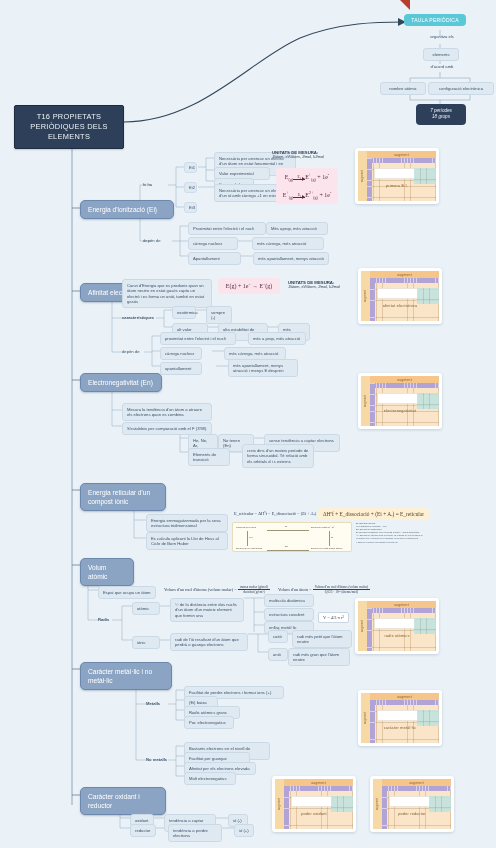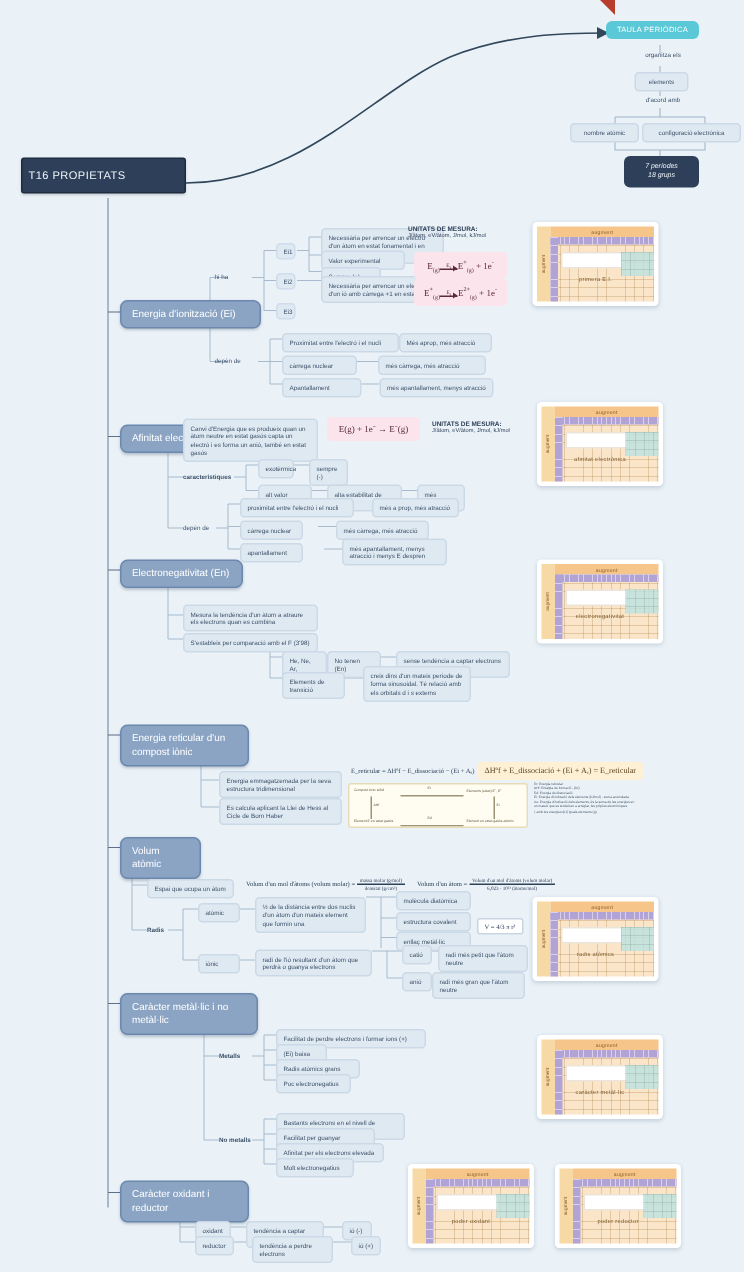--- a/index.html
+++ b/index.html
@@ -36,20 +36,21 @@
     z-index:29;
   }
 
   
   .node { position:absolute; }
 
   .root {
     background:#2e4059; color:#eef3f8;
     border:1px solid #1d2c3f;
     border-radius:2px;
+    text-align:center;
     font-size:7.4px; line-height:10px;
     padding:6px 4px;
     letter-spacing:.3px;
     box-shadow:0 1px 2px rgba(0,0,0,.18);
   }
 
   .topic {
     background:#8ba4c4; color:#ffffff;
     border:1px solid #6d88ad;
     border-radius:5px;
@@ -371,20 +372,21 @@
       <path d="M216,818 L228,818"></path>
       <path d="M156,828 L168,828"></path>
       <path d="M222,828 L234,828"></path>
     </g>
   </svg>
 
   <div class="trial-notch"></div>
 
   <div class="node root" style="left:14px; top:105px; width:110px;">
     <div>T16  PROPIETATS</div>
+    <div>PERIÒDIQUES  DELS ELEMENTS</div>
   </div>
 
   <div class="node cyan" style="left:404px; top:14px; width:62px; text-align:center;">TAULA PERIÒDICA</div>
   <div class="node bare" style="left:419px; top:34px; width:46px; text-align:center;">organitza els</div>
   <div class="node plain" style="left:423px; top:48px; width:36px; text-align:center;">elements</div>
   <div class="node bare" style="left:419px; top:64px; width:46px; text-align:center;">d'acord amb</div>
   <div class="node plain" style="left:380px; top:82px; width:46px; text-align:center;">nombre atòmic</div>
   <div class="node plain" style="left:428px; top:82px; width:66px; text-align:center;">configuració electrònica</div>
   <div class="node dark-pill" style="left:416px; top:104px; width:50px;">
     <div>7 períodes</div>

